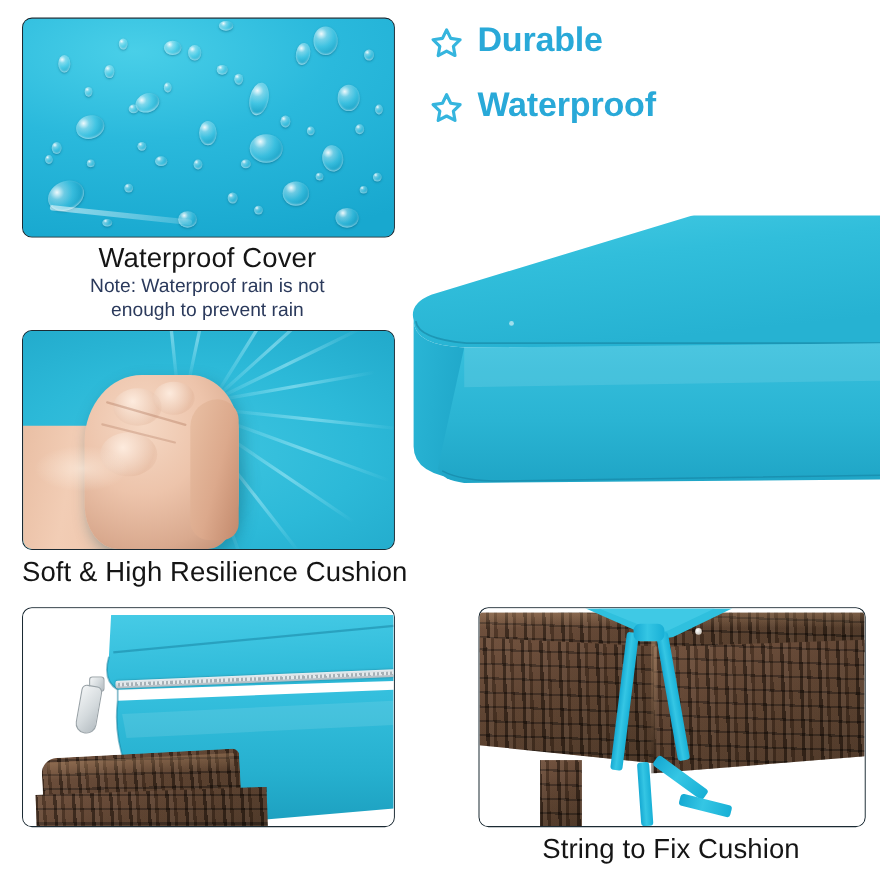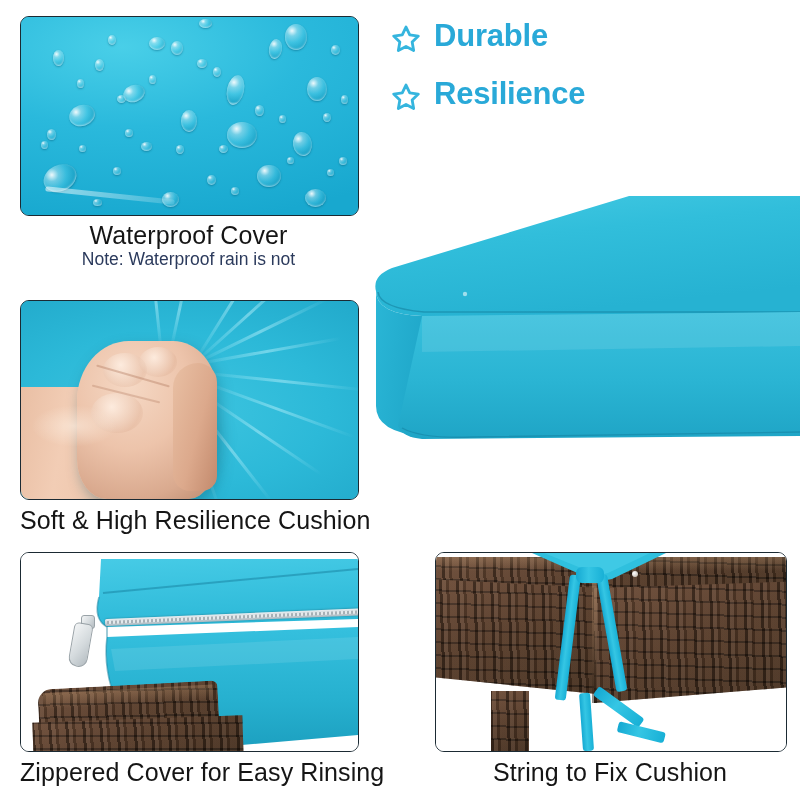--- a/index.html
+++ b/index.html
@@ -201,21 +201,21 @@
       </span>
       <span class="feature-label">Durable</span>
     </div>
 
     <div class="feature-row">
       <span class="star-wrap">
         <svg width="36" height="36" viewBox="0 0 24 24" fill="none" stroke="#35b5de" stroke-width="1.9" stroke-linejoin="round" stroke-linecap="round">
           <path d="M12 3.4 l2.5 5.2 5.7 .8 -4.1 4 1 5.6 -5.1 -2.7 -5.1 2.7 1 -5.6 -4.1 -4 5.7 -.8 Z"></path>
         </svg>
       </span>
-      <span class="feature-label">Resilience</span>
+      <span class="feature-label">Waterproof</span>
     </div>
 
 
   </div>
 
   <div class="panel" style="left:20px;top:16px;width:337px;height:198px;">
     <div class="panel-inner">
       <div class="drop-bg"></div>
 
       <div class="drop" style="left:48px;top:88px;width:26px;height:21px;transform:rotate(-18deg);"></div>
@@ -264,20 +264,21 @@
 
       <div style="position:absolute;left:24px;top:176px;width:130px;height:5px;
                   background:linear-gradient(90deg,rgba(255,255,255,.55),rgba(255,255,255,.15));
                   transform:rotate(6deg);border-radius:3px;"></div>
     </div>
   </div>
 
   <div class="caption" style="left:20px;top:221px;width:337px;">Waterproof Cover</div>
   <div class="note" style="left:20px;top:248px;width:337px;">
     <span>Note: Waterproof rain is not</span><br>
+    <span>enough to prevent rain</span>
   </div>
 
   <div class="panel" style="left:20px;top:300px;width:337px;height:198px;">
     <div class="panel-inner">
       <div class="fist-bg"></div>
 
       <div class="crease" style="left:172px;top:62px;width:150px;height:3px;transform:rotate(-58deg);"></div>
       <div class="crease" style="left:172px;top:62px;width:150px;height:3px;transform:rotate(-42deg);"></div>
       <div class="crease" style="left:172px;top:62px;width:150px;height:3px;transform:rotate(-26deg);"></div>
       <div class="crease" style="left:172px;top:62px;width:150px;height:3px;transform:rotate(-10deg);"></div>
@@ -360,21 +361,20 @@
       <div class="rattan" style="left:18px;top:132px;width:180px;height:68px;
                   border-radius:14px 6px 0 0;transform:rotate(-3deg);"></div>
       <div class="rattan" style="left:12px;top:166px;width:210px;height:40px;transform:rotate(-2deg);"></div>
 
       <div style="position:absolute;left:22px;top:136px;width:170px;height:16px;
                   background:linear-gradient(180deg,rgba(190,150,110,.35),rgba(190,150,110,0));
                   transform:rotate(-3deg);"></div>
     </div>
   </div>
 
-  <div class="caption" style="left:20px;top:758px;width:337px;">Zippered Cover for Easy Rinsing</div>
 
   <div class="panel" style="left:435px;top:552px;width:350px;height:198px;background:#ffffff;">
     <div class="panel-inner" style="background:#ffffff;">
 
       <div class="rattan" style="left:-10px;top:4px;width:380px;height:36px;"></div>
 
       <div class="rattan" style="left:-10px;top:26px;width:180px;height:116px;
                   clip-path:polygon(0 0,100% 8%,100% 100%,0 84%);"></div>
 
       <div class="rattan" style="left:158px;top:28px;width:212px;height:122px;

